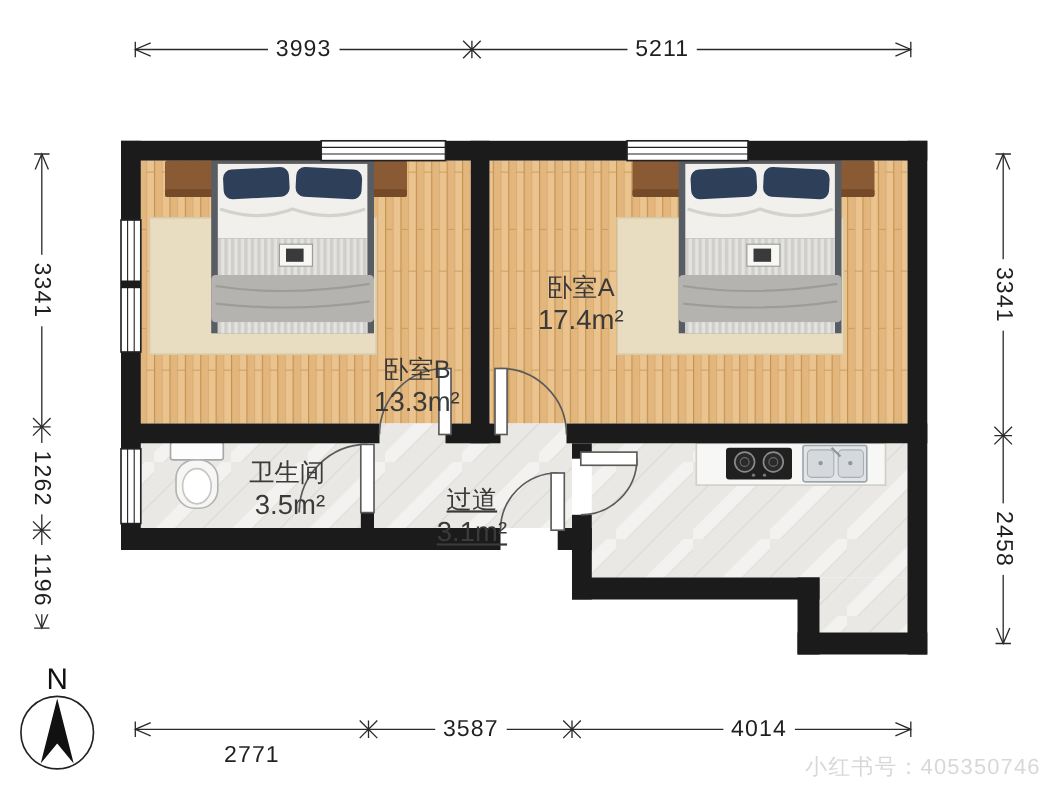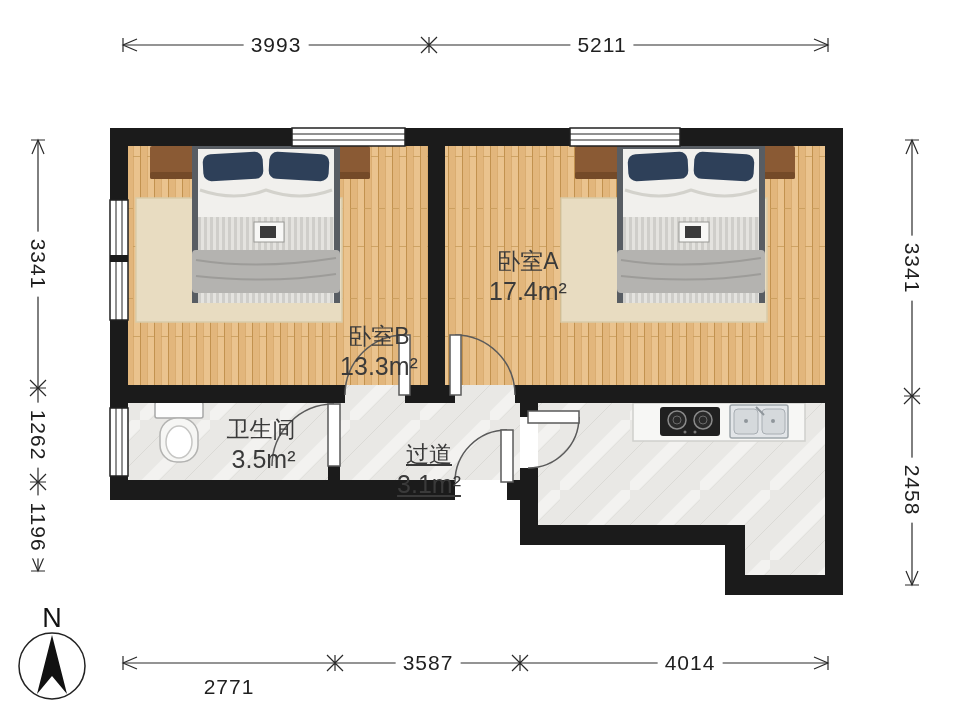--- a/index.html
+++ b/index.html
@@ -246,13 +246,14 @@
     <div class="room-name">卫生间</div>
     <div class="room-area">3.5m²</div>
   </div>
   <div class="room-label" style="left:429px;top:470px;text-decoration:underline;">
     <div class="room-name">过道</div>
     <div class="room-area">3.1m²</div>
   </div>
 
   <div class="north-label" style="left:52px;top:618px;">N</div>
 
+  <div class="watermark">小红书号：405350746</div>
 </div>
 
 </body></html>

